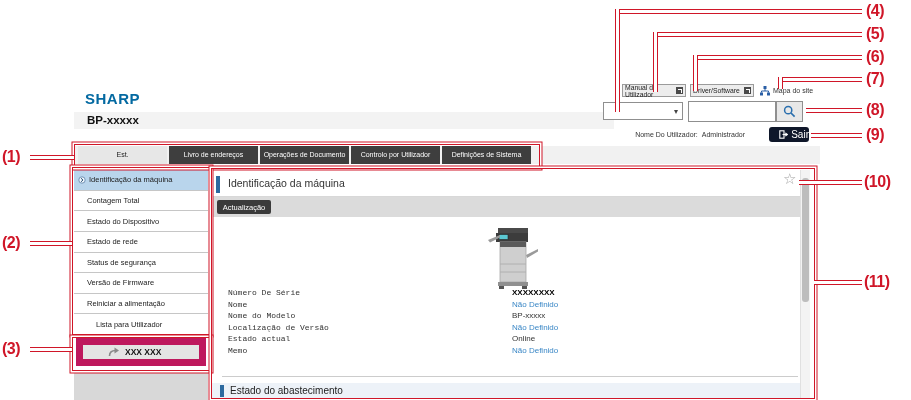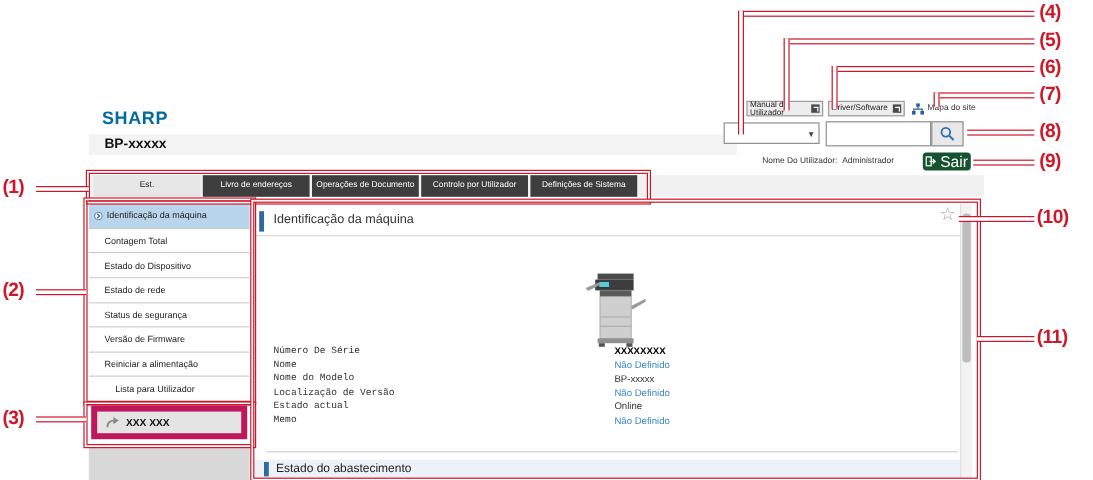--- a/index.html
+++ b/index.html
@@ -25,39 +25,39 @@
   .sitemap{left:760px;top:84px;height:13px;display:flex;align-items:center;gap:3px;font-size:7px;color:#333;cursor:pointer;}
   .dropdown{left:603px;top:102px;width:80px;height:18px;background:#fff;border:1px solid #8f8f8f;
             box-sizing:border-box;display:flex;align-items:center;justify-content:flex-end;
             padding-right:4px;font-size:8px;color:#444;cursor:pointer;}
   .search-box{left:688px;top:101px;width:88px;height:21px;background:#fff;border:1px solid #8f8f8f;
               box-sizing:border-box;font-size:9px;padding:0 3px;outline:none;}
   .search-btn{left:776px;top:101px;width:27px;height:21px;background:#e8e8e8;border:1px solid #8f8f8f;
               box-sizing:border-box;display:flex;align-items:center;justify-content:center;cursor:pointer;}
   .user-line{left:560px;top:131px;width:185px;display:flex;justify-content:flex-end;gap:4px;
              font-size:7px;color:#333;align-items:center;}
-  .logout-btn{left:769px;top:127px;width:40px;height:15px;background:#14532d;border-radius:3px;
-              display:flex;align-items:center;justify-content:center;gap:3px;color:#fff;
-              font-size:13px;cursor:pointer;}
+  .logout-btn{left:769px;top:127px;width:40px;height:15px;background:#0f172a;border-radius:3px;
+              display:flex;align-items:center;justify-content:flex-end;gap:3px;color:#fff;
+              font-size:10px;cursor:pointer;}
 
   
   .tabrow{left:74px;top:146px;width:746px;height:18px;background:#f1f1f1;display:flex;
           gap:2px;padding-left:4px;box-sizing:border-box;}
   .tab{width:89px;height:18px;display:flex;align-items:center;justify-content:center;
        text-align:center;font-size:7px;line-height:1.15;background:#3e3e3e;color:#fff;cursor:pointer;}
   .tab.active{background:#e7e7e7;color:#222;}
 
   
   .sidebar{left:74px;top:170px;width:134px;height:165px;display:flex;flex-direction:column;background:#fff;}
   .s-item{flex:1;display:flex;align-items:center;padding-left:13px;font-size:7.5px;color:#222;
           border-bottom:1px solid #c6c6c6;box-sizing:border-box;background:#fff;cursor:pointer;gap:3px;}
   .s-item.active{background:#b9d5ec;padding-left:4px;}
   .s-item.indent{padding-left:22px;}
-  .xxx-box{left:76px;top:338px;width:130px;height:28px;background:#e4e4e4;border:5px solid #be185d;
-           box-sizing:border-box;display:flex;align-items:center;gap:5px;padding-left:7px;
+  .xxx-box{left:76px;top:338px;width:130px;height:28px;background:#e4e4e4;border:7px solid #be185d;
+           box-sizing:border-box;display:flex;align-items:center;gap:5px;padding-left:25px;
            font-size:8.5px;font-weight:bold;color:#111;cursor:pointer;}
   .side-footer{left:74px;top:373px;width:134px;height:27px;background:#d8d8d8;}
 
   
   .content{left:212px;top:170px;width:598px;height:229px;background:#fff;}
   .c-bar{position:absolute;left:4px;top:6px;width:4px;height:17px;background:var(--barblue);}
   .c-title{position:absolute;left:16px;top:7px;font-size:10.5px;color:#333;}
   .c-head-border{position:absolute;left:0;top:26px;width:588px;height:1px;background:#d8d8d8;}
   .star{position:absolute;left:571px;top:1px;font-size:15px;color:#a5a5a5;cursor:pointer;line-height:1;}
   .toolbar{position:absolute;left:0;top:27px;width:588px;height:20px;background:#dbdbdb;}
@@ -182,20 +182,23 @@
     </svg>
     <span>XXX XXX</span>
   </div>
   <div class="abs side-footer"></div>
 
   <div class="abs content">
     <div class="c-bar"></div>
     <div class="c-title">Identificação da máquina</div>
     <div class="star">☆</div>
     <div class="c-head-border"></div>
+    <div class="toolbar">
+      <div class="update-btn">Actualização</div>
+    </div>
 
     <svg class="abs" style="left:272px;top:52px;" width="58" height="68" viewBox="0 0 58 68">
       <rect x="14" y="6" width="30" height="5" fill="#4a4a4a"></rect>
       <rect x="12" y="11" width="32" height="9" fill="#3c3c3c"></rect>
       <rect x="15" y="12.5" width="9" height="5" fill="#5bc8d2" stroke="#222" stroke-width="0.6"></rect>
       <polygon points="4,18 16,13 16,15.5 6,20.5" fill="#9a9a9a"></polygon>
       <rect x="16" y="20" width="26" height="40" fill="#cfcfcf" stroke="#a8a8a8" stroke-width="0.8"></rect>
       <rect x="16" y="20" width="26" height="5" fill="#5a5a5a"></rect>
       <polygon points="42,33 54,27 54,29.5 43,36" fill="#9a9a9a"></polygon>
       <line x1="16" y1="42" x2="42" y2="42" stroke="#b0b0b0" stroke-width="1"></line>

